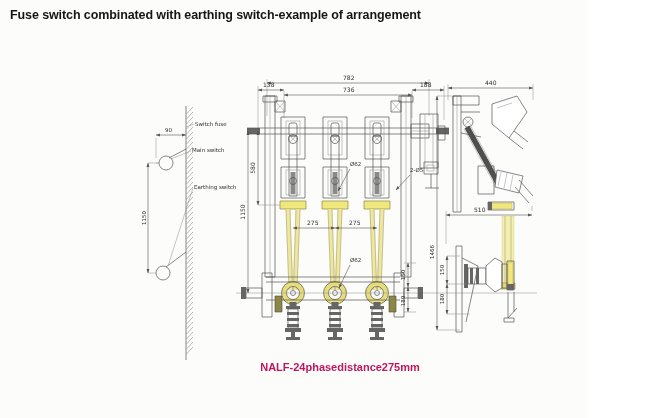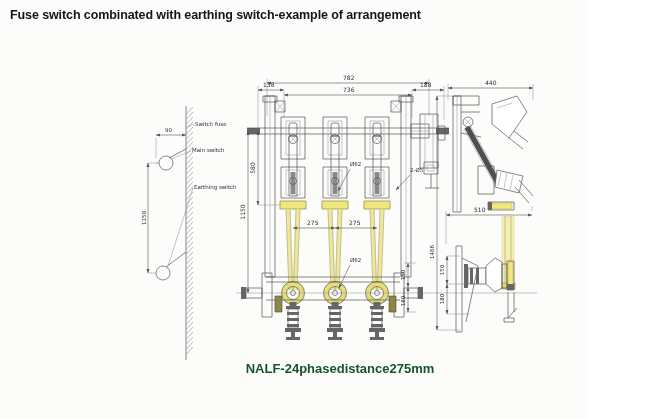--- a/index.html
+++ b/index.html
@@ -1,21 +1,21 @@
 <!DOCTYPE html>
 <html><head>
 <meta charset="utf-8">
 <style>
   html,body{margin:0;padding:0;background:#fff;}
   .canvas{position:relative;width:588px;height:418px;background:#fcfcfb;overflow:hidden;
           font-family:"Liberation Sans",sans-serif;}
   .title{position:absolute;left:10px;top:8px;font-size:12.5px;font-weight:bold;color:#161616;
          letter-spacing:-0.1px;}
   .caption{position:absolute;left:180px;top:361px;width:320px;text-align:center;
-           font-size:13px;font-weight:bold;color:#14532d;}
+           font-size:11px;font-weight:bold;color:#be185d;}
   svg{position:absolute;left:0;top:0;}
   svg line,svg rect,svg circle,svg polygon,svg path,svg polyline{vector-effect:non-scaling-stroke;}
   .ln{stroke:#555;stroke-width:.7;fill:none;}
   .lt{stroke:#8d8d8d;stroke-width:.5;fill:none;}
   .dim{stroke:#555;stroke-width:.6;fill:none;}
   .dt{font:6px "DejaVu Sans",sans-serif;fill:#2e2e2e;}
   .dts{font:5.5px "DejaVu Sans",sans-serif;fill:#2e2e2e;}
   .dark{fill:#666;stroke:none;}
   .wfill{fill:#fff;stroke:#555;stroke-width:.7;}
 </style>

